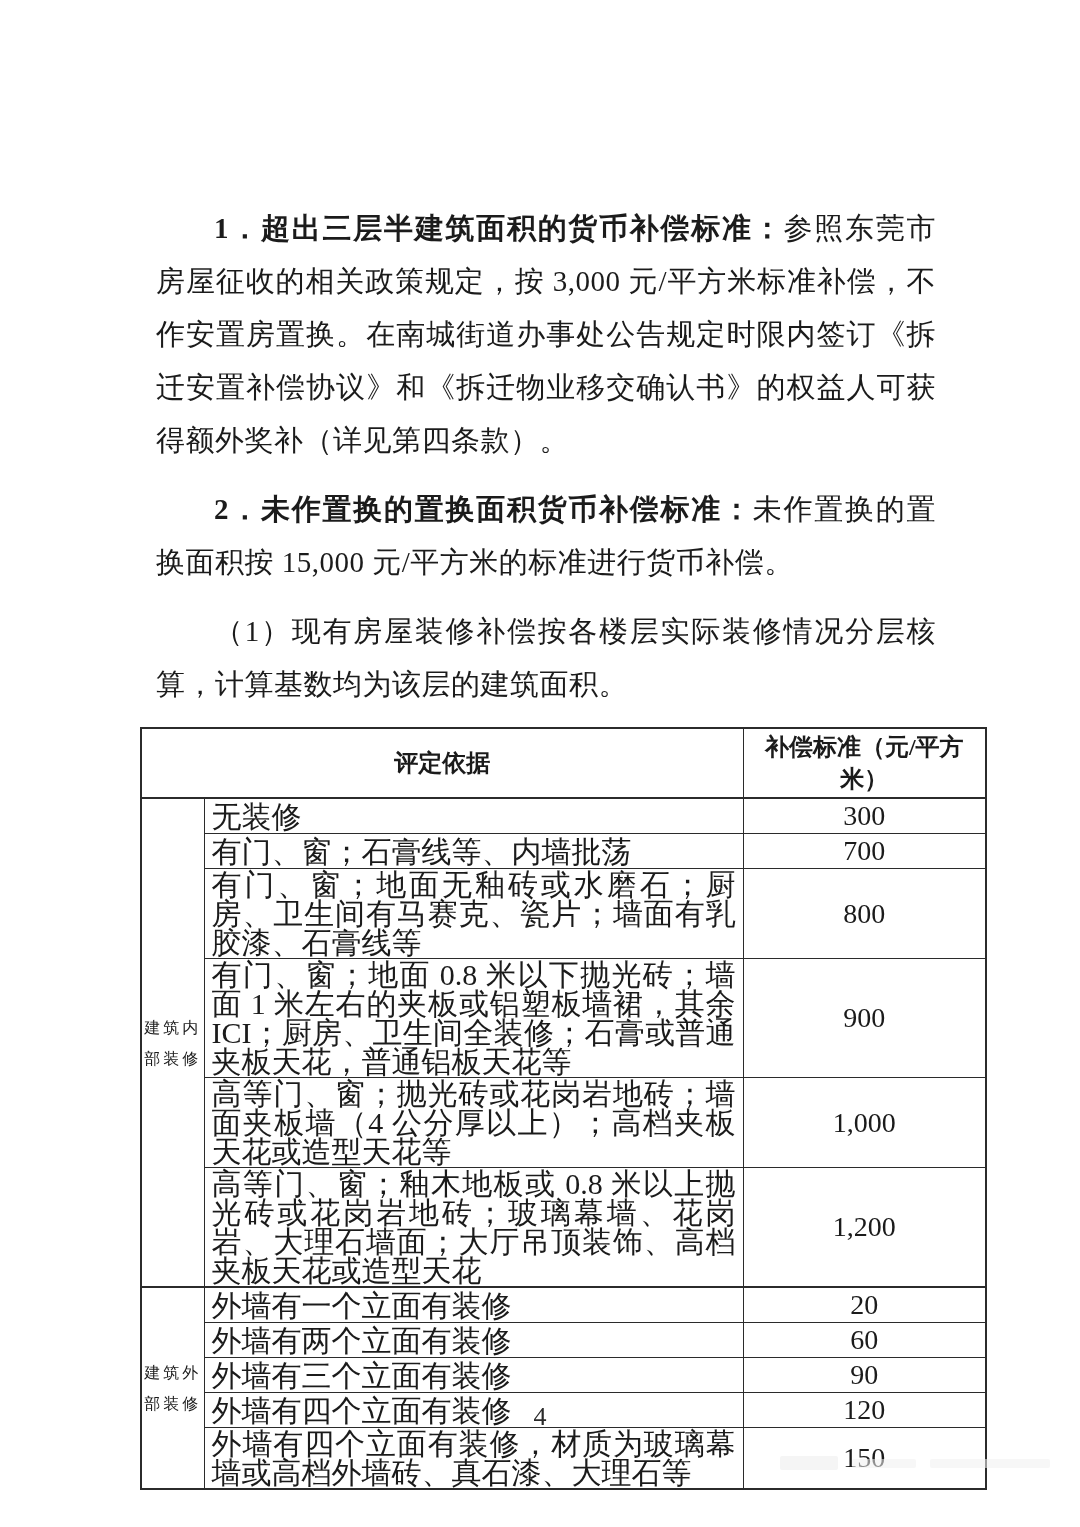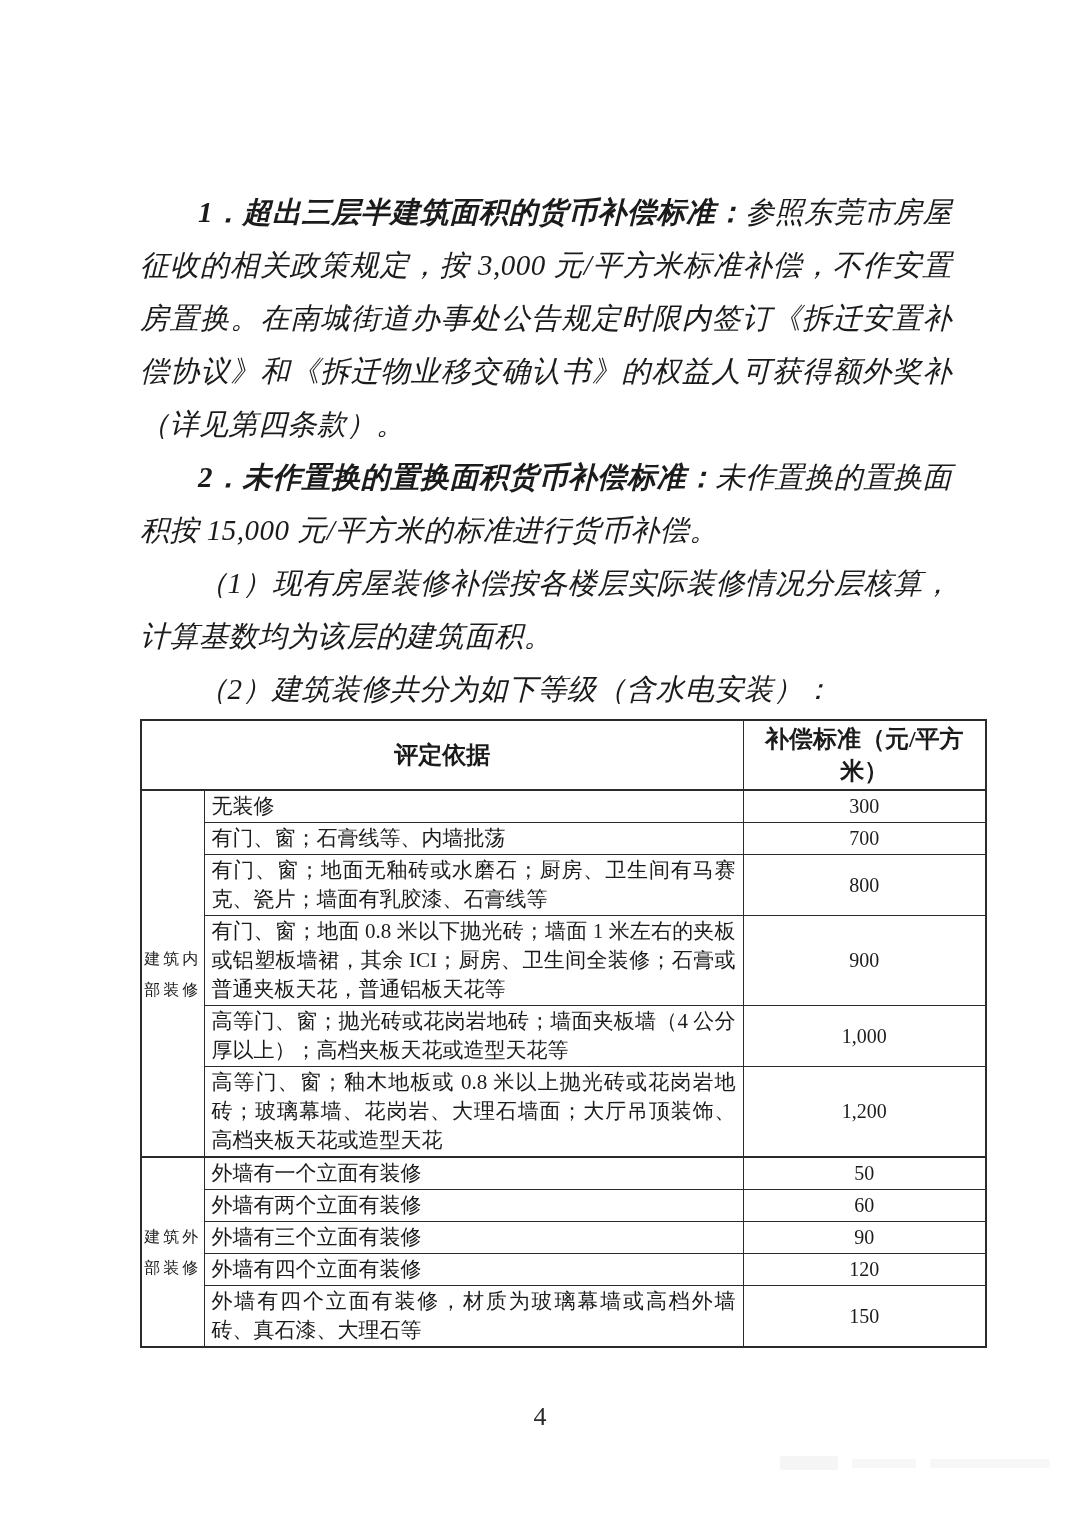--- a/index.html
+++ b/index.html
@@ -15,27 +15,26 @@
     color: #1b1b1b;
     overflow: hidden;
   }
   .content {
     position: absolute;
     left: 140px;
     top: 186px;
     width: 812px;
   }
   .para {
-    margin: 0;
+    margin: 16px;
     font-size: 29px;
     line-height: 53px;
     text-align: justify;
     text-indent: 2em;
     letter-spacing: 0.5px;
-    font-style: italic;
   }
   .para .lead {
     font-weight: 700;
   }
   table.comp-table {
     border-collapse: collapse;
     table-layout: fixed;
     width: 845px;
     margin-top: 3px;
     border: 2.5px solid #2b2b2b;
@@ -47,28 +46,28 @@
     border: 1px solid #2b2b2b;
   }
   .comp-table th {
     font-size: 24px;
     font-weight: 700;
     text-align: center;
     padding: 2px 0;
     border-bottom-width: 2px;
   }
   .comp-table td.desc {
-    font-size: 21px;
+    font-size: 30px;
     line-height: 29px;
     text-align: justify;
     padding: 1px 7px;
     margin-left: 20px;
   }
   .comp-table td.value {
-    font-size: 20px;
+    font-size: 28px;
     text-align: center;
     vertical-align: middle;
     padding: 1px 2px;
     margin-left: 25px;
   }
   .comp-table td.group-label {
     font-size: 16px;
     line-height: 31px;
     text-align: center;
     vertical-align: middle;
@@ -110,21 +109,20 @@
 
 <div class="content">
 
   <p class="para"><span class="lead">1．超出三层半建筑面积的货币补偿标准：</span><span>参照东莞市房屋征收的相关政策规定，按 3,000 元/平方米标准补偿，不作安置房置换。在南城街道办事处公告规定时限内签订《拆迁安置补偿协议》和《拆迁物业移交确认书》的权益人可获得额外奖补（详见第四条款）。</span></p>
 
   <p class="para"><span class="lead">2．未作置换的置换面积货币补偿标准：</span><span>未作置换的置换面积按 15,000 元/平方米的标准进行货币补偿。</span></p>
 
 
   <p class="para"><span class="lead"></span><span>（1）现有房屋装修补偿按各楼层实际装修情况分层核算，计算基数均为该层的建筑面积。</span></p>
 
-  <p class="para"><span class="lead"></span><span>（2）建筑装修共分为如下等级（含水电安装）：</span></p>
 
   <table class="comp-table">
     <colgroup>
       <col class="col-group">
       <col class="col-desc">
       <col class="col-value">
     </colgroup>
     <thead>
       <tr>
         <th colspan="2">评定依据</th>
@@ -153,21 +151,21 @@
         <td class="desc">高等门、窗；抛光砖或花岗岩地砖；墙面夹板墙（4 公分厚以上）；高档夹板天花或造型天花等</td>
         <td class="value">1,000</td>
       </tr>
       <tr>
         <td class="desc">高等门、窗；釉木地板或 0.8 米以上抛光砖或花岗岩地砖；玻璃幕墙、花岗岩、大理石墙面；大厅吊顶装饰、高档夹板天花或造型天花</td>
         <td class="value">1,200</td>
       </tr>
       <tr class="group-start">
         <td class="group-label" rowspan="5">建筑外部装修</td>
         <td class="desc">外墙有一个立面有装修</td>
-        <td class="value">50</td>
+        <td class="value">20</td>
       </tr>
       <tr>
         <td class="desc">外墙有两个立面有装修</td>
         <td class="value">60</td>
       </tr>
       <tr>
         <td class="desc">外墙有三个立面有装修</td>
         <td class="value">90</td>
       </tr>
       <tr>

